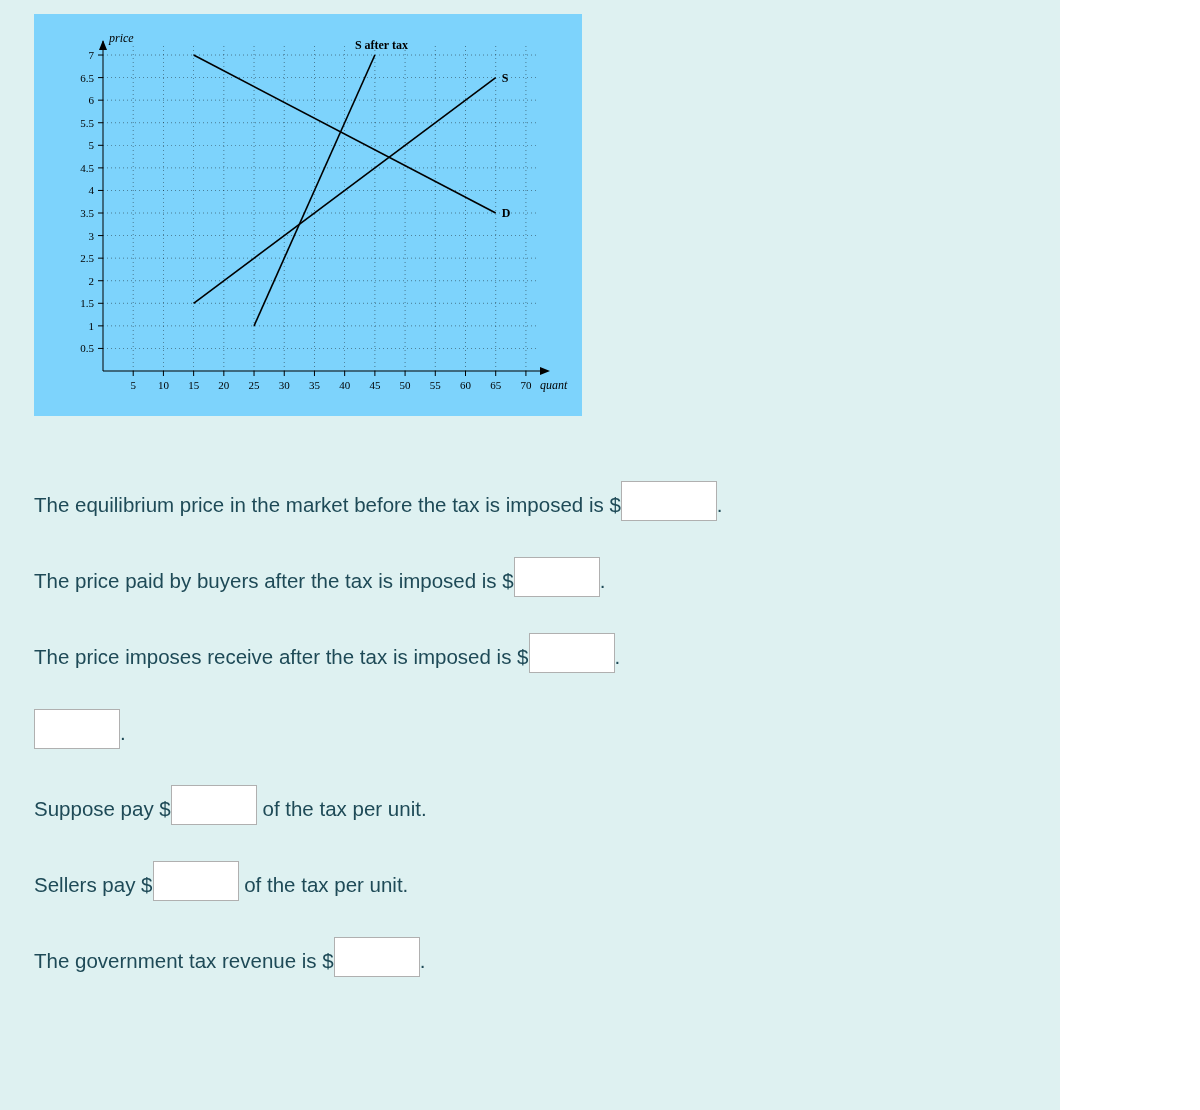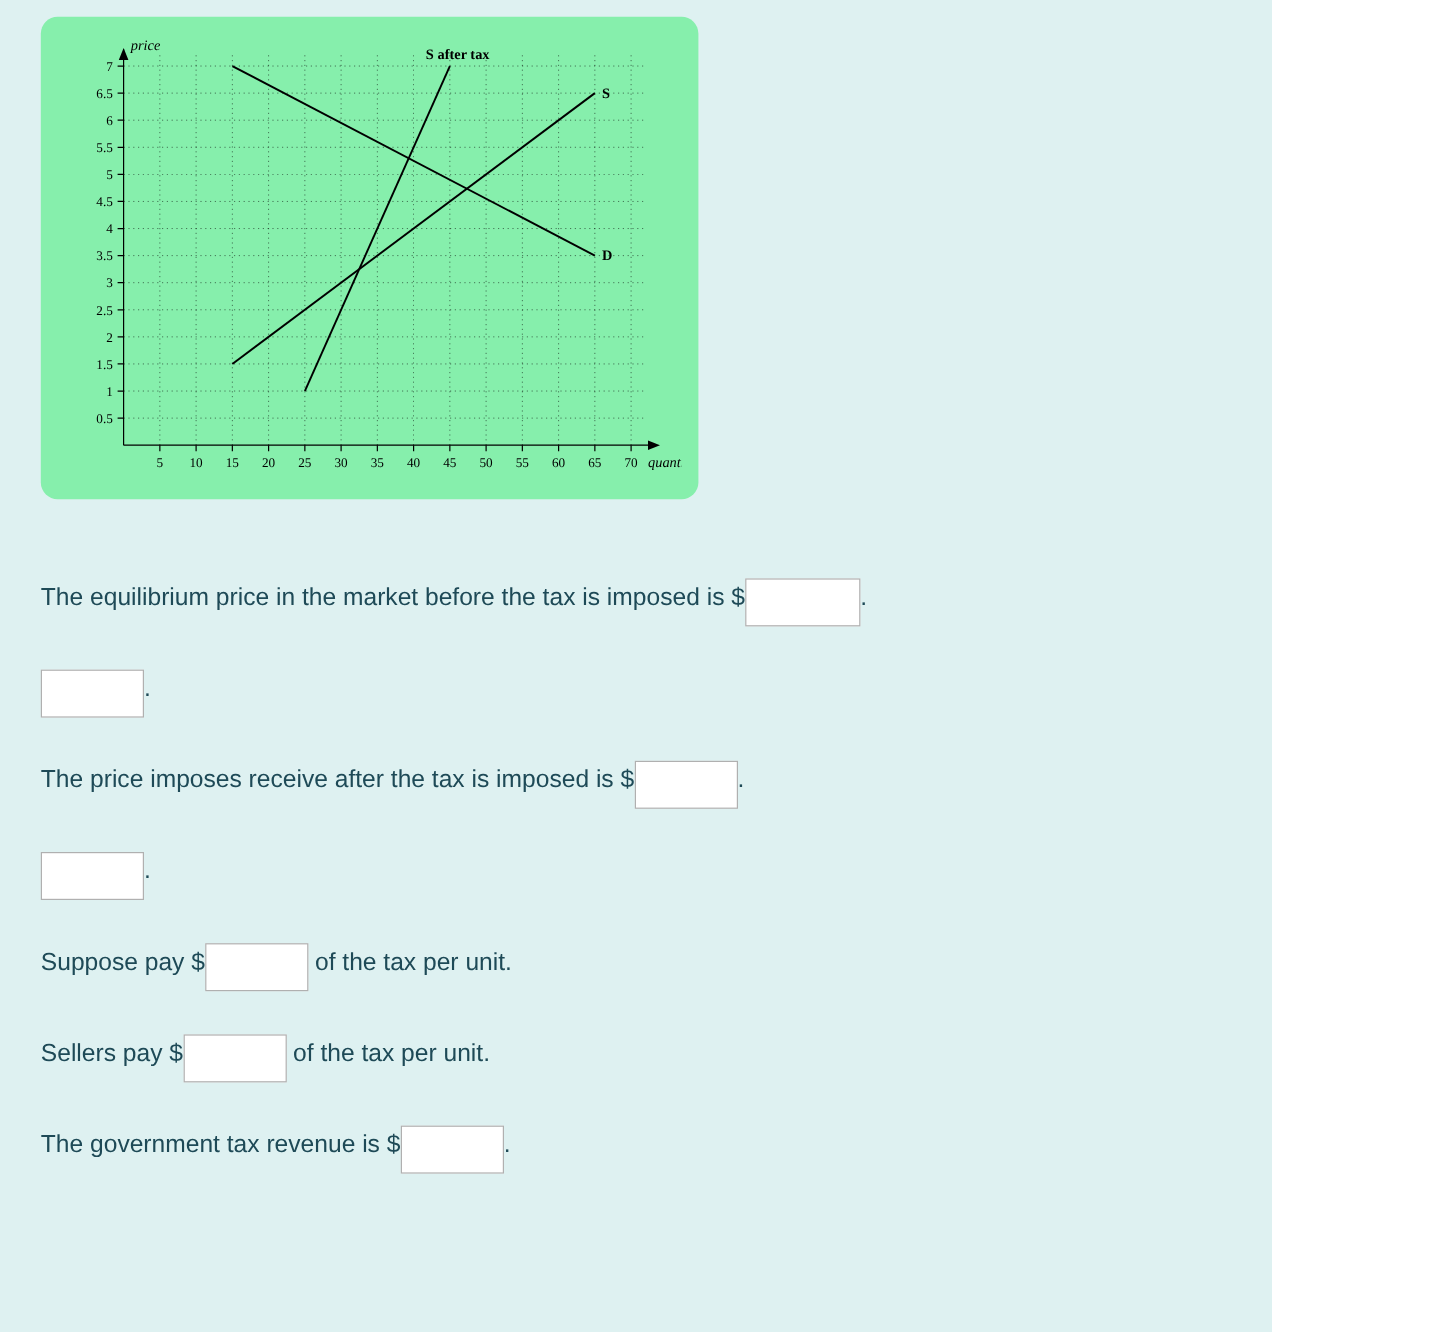--- a/index.html
+++ b/index.html
@@ -21,34 +21,33 @@
     box-sizing: border-box;
     padding: 0 34px 30px 34px;
     color: #1e4a57;
     font-size: 20.5px;
     line-height: 1.55;
   }
   .intro {
     padding-top: 2px;
   }
   .chart-holder {
-    background: #86efac;
+    background: #7dd3fc;
     display: inline-block;
     margin-top: 14px;
     padding: 12px 14px 10px 14px;
-    border-radius: 14px;
   }
   .chart-svg {
     display: block;
   }
   .qline {
     margin-top: 36px;
     display: flex;
     flex-wrap: wrap;
-    align-items: flex-start;
+    align-items: flex-end;
     gap: 0;
   }
   .qline.first { margin-top: 56px; }
   .qline span.txt {
     white-space: pre;
   }
   input.answer {
     width: 86px;
     height: 40px;
     border: 1px solid #b0b0b0;
@@ -172,20 +171,21 @@
 
     
     <div class="qline first">
       <span class="txt">The equilibrium price in the market before the tax is imposed is $</span>
       <input class="answer wide" type="text" style="">
       <span class="txt">.</span>
     </div>
 
     
     <div class="qline">
+      <span class="txt">The price paid by buyers after the tax is imposed is $</span>
       <input class="answer" type="text" style="">
       <span class="txt">.</span>
     </div>
 
     
     <div class="qline">
       <span class="txt">The price imposes receive after the tax is imposed is $</span>
       <input class="answer" type="text" style="">
       <span class="txt">.</span>
     </div>

